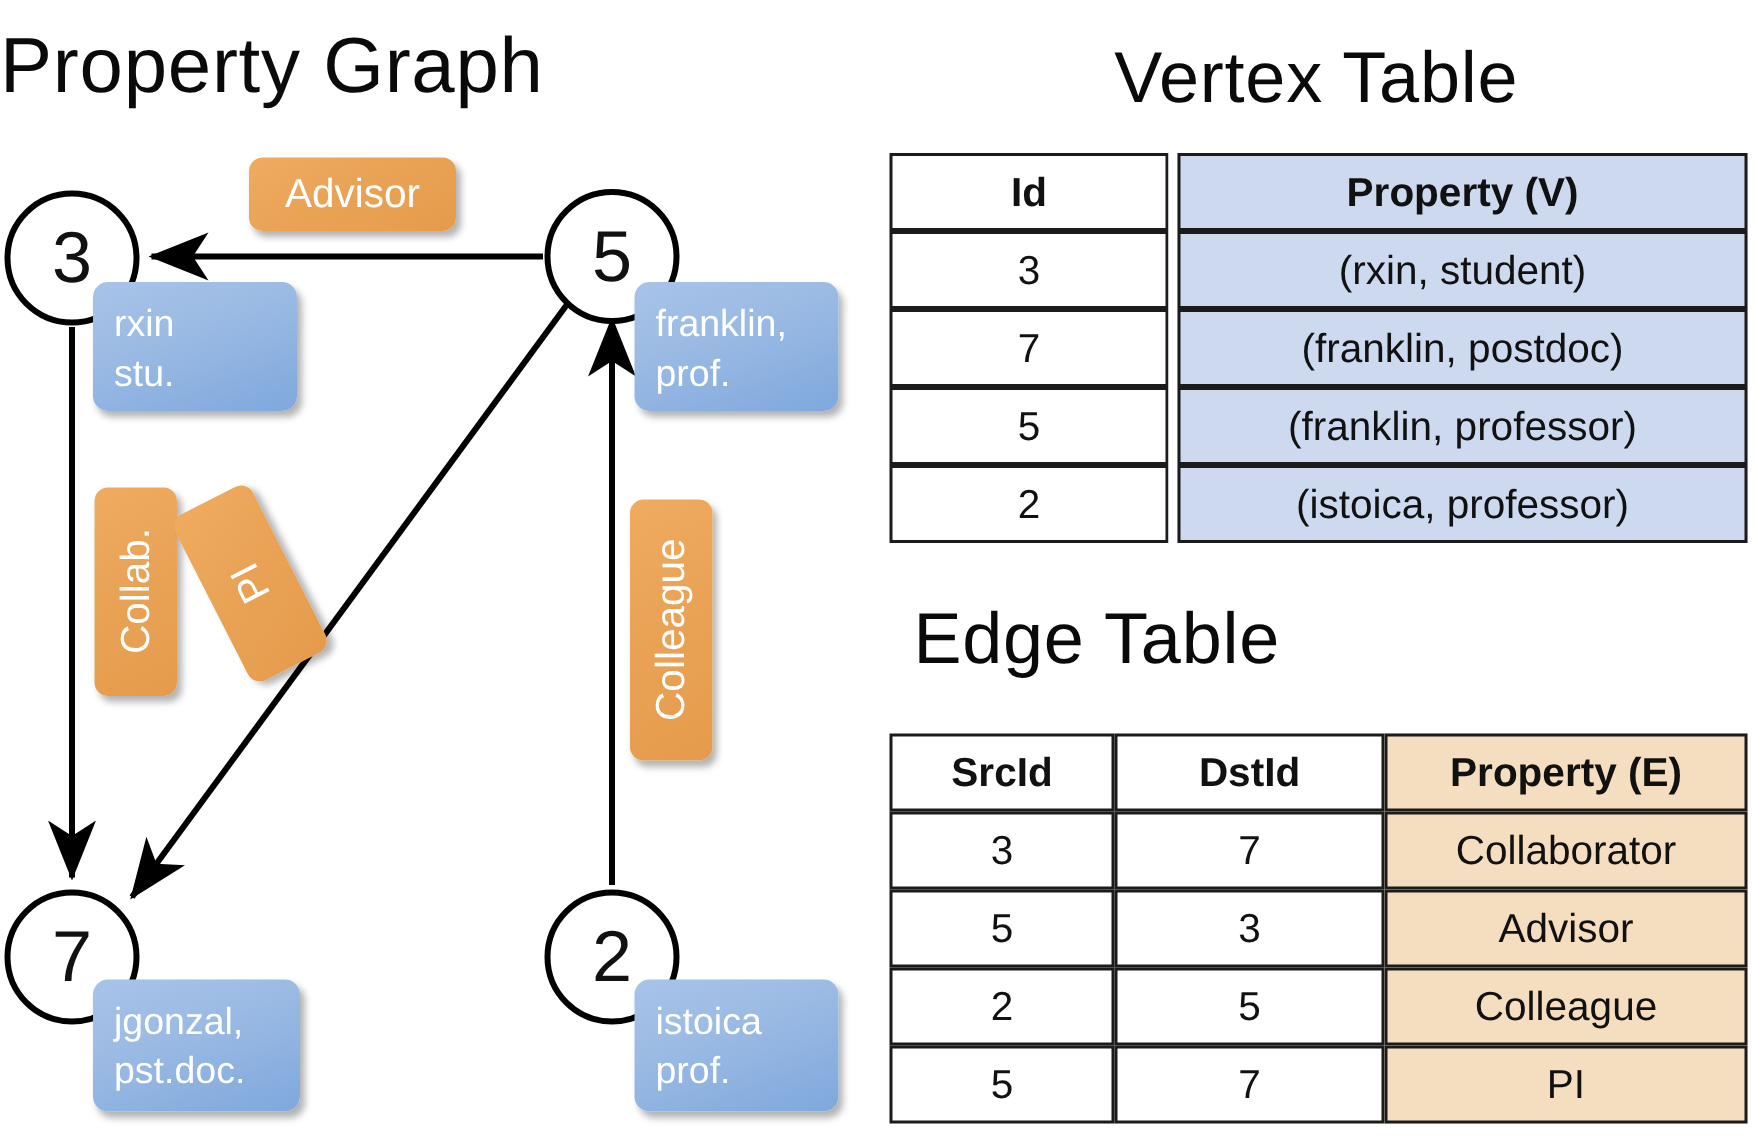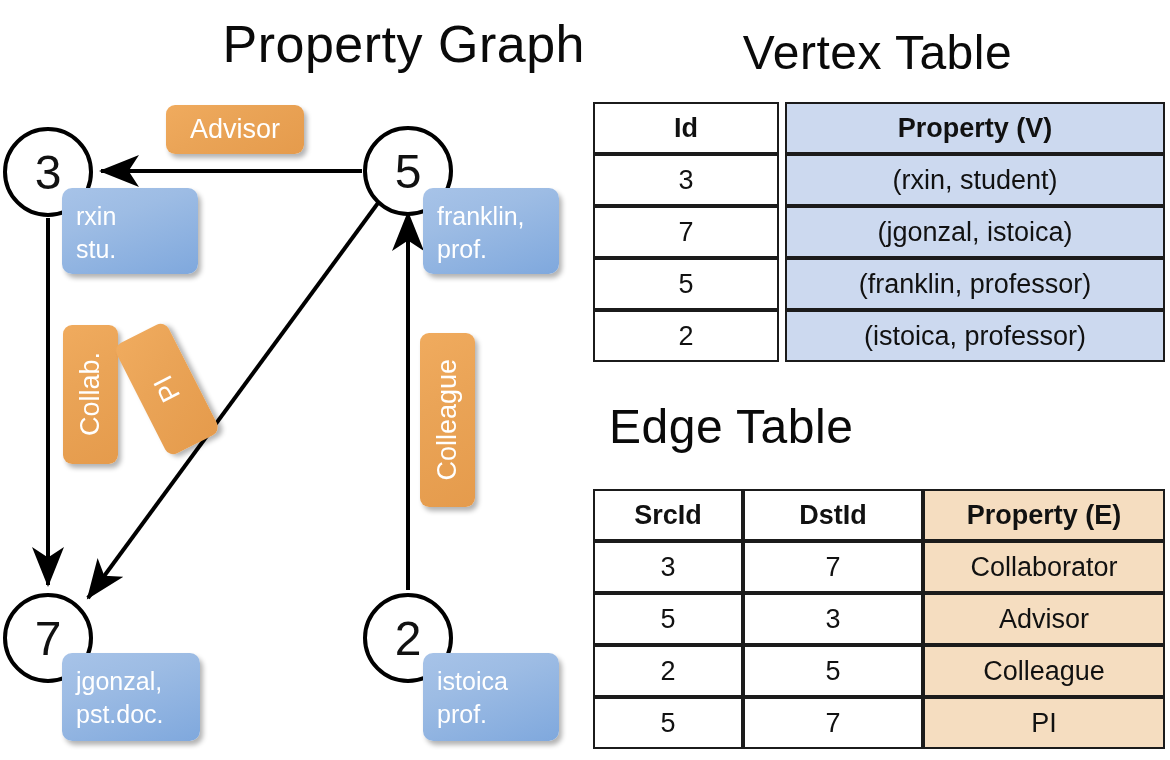--- a/index.html
+++ b/index.html
@@ -20,21 +20,21 @@
   .title {
     position: absolute;
     font-family: "Liberation Sans", sans-serif;
     font-weight: 300;
     color: #0a0a0a;
     letter-spacing: 0.5px;
     white-space: nowrap;
   }
   #title-property-graph {
     left: 0; top: 14px; width: 585px;
-    text-align: right;
+    text-align: left;
     font-size: 52px;
     line-height: 60px;
   }
   #title-vertex-table {
     left: 585px; top: 24px; width: 585px;
     text-align: center;
     font-size: 48px;
     line-height: 58px;
   }
   #title-edge-table {
@@ -257,21 +257,21 @@
   </thead>
   <tbody>
     <tr>
       <td class="col-id">3</td>
       <td class="gapcol"></td>
       <td class="col-propv">(rxin, student)</td>
     </tr>
     <tr>
       <td class="col-id">7</td>
       <td class="gapcol"></td>
-      <td class="col-propv">(jgonzal, istoica)</td>
+      <td class="col-propv">(franklin, postdoc)</td>
     </tr>
     <tr>
       <td class="col-id">5</td>
       <td class="gapcol"></td>
       <td class="col-propv">(franklin, professor)</td>
     </tr>
     <tr>
       <td class="col-id">2</td>
       <td class="gapcol"></td>
       <td class="col-propv">(istoica, professor)</td>

